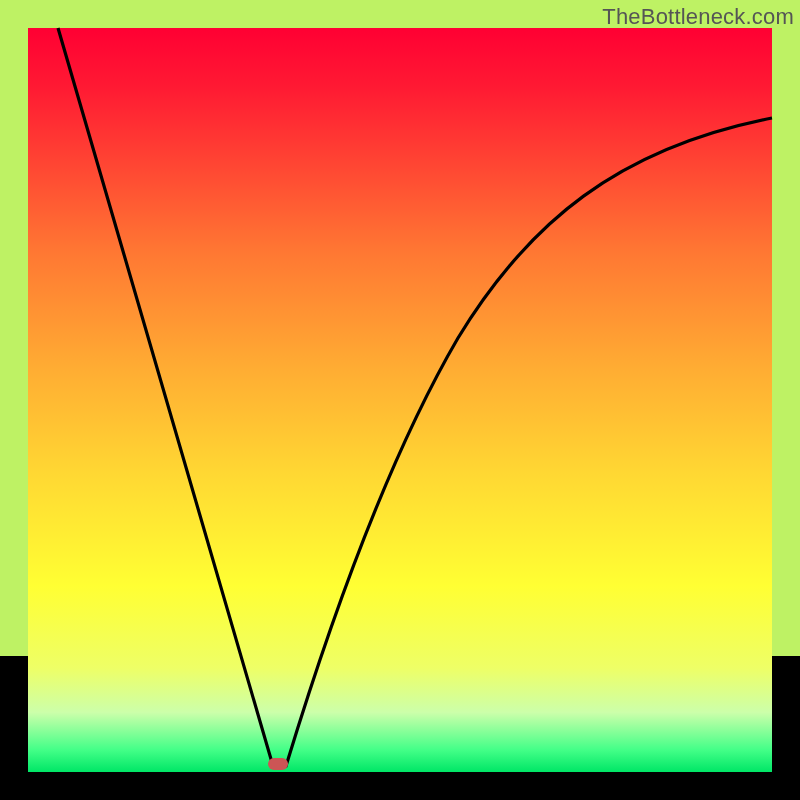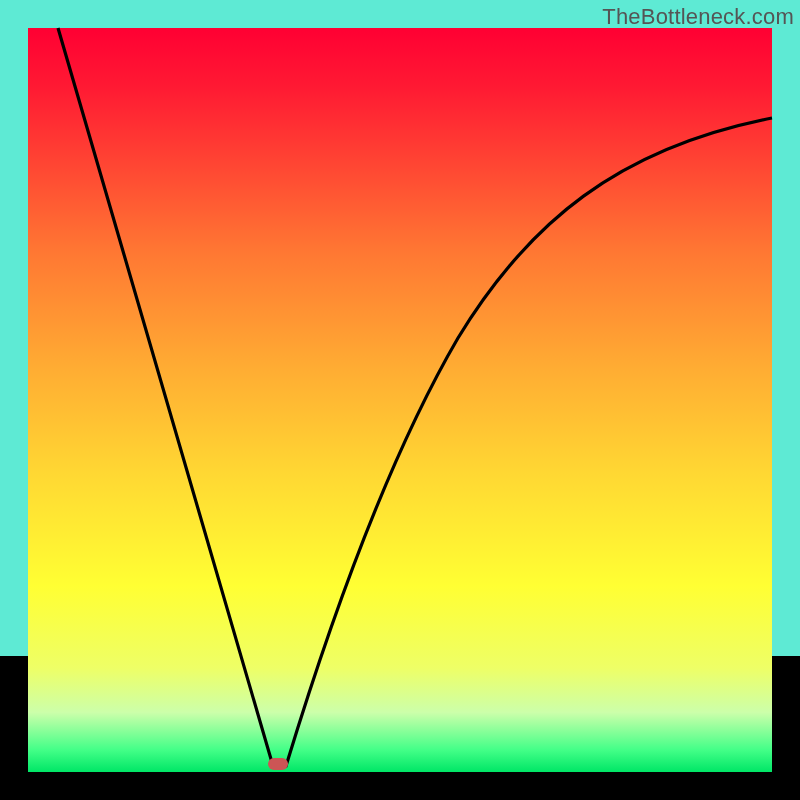--- a/index.html
+++ b/index.html
@@ -1,20 +1,20 @@
 <!DOCTYPE html>
 <html><head>
 <meta charset="utf-8">
 <style>
   * { margin: 0; padding: 0; box-sizing: border-box; }
   html, body { width: 800px; height: 800px; overflow: hidden; background: #000; }
   .frame {
     width: 800px;
     height: 656px;
-    background: #5eead4;
+    background: #bef264;
     position: relative;
   }
   .plot-area {
     position: absolute;
     left: 28px;
     top: 28px;
     width: 744px;
     height: 744px;
     background: linear-gradient(to bottom,
       #ff0033 0%,

